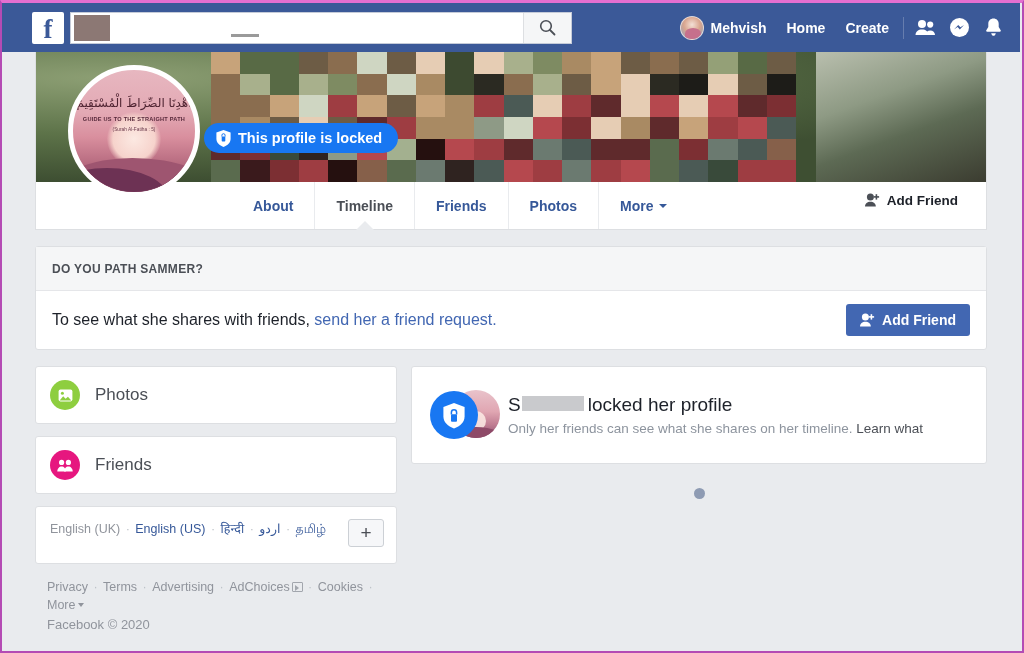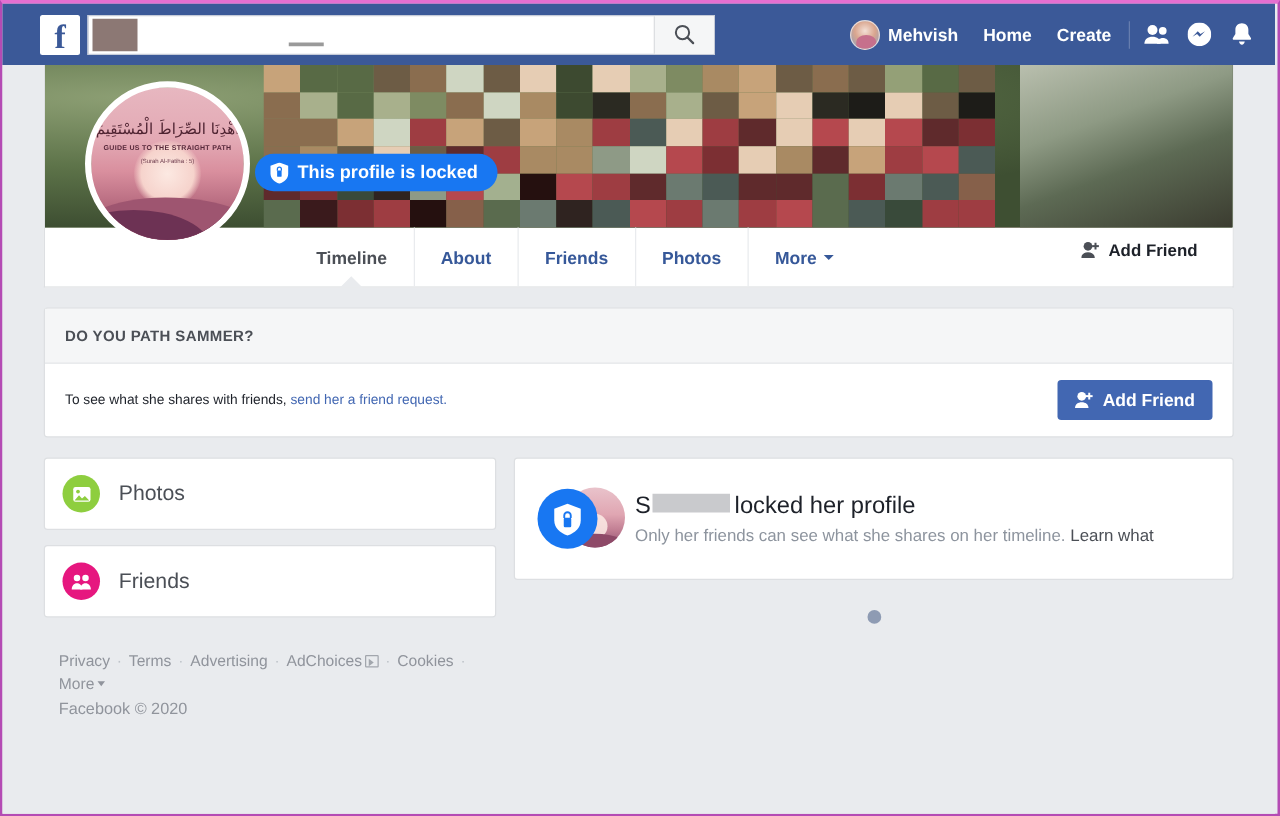--- a/index.html
+++ b/index.html
@@ -348,21 +348,21 @@
     font-weight: bold;
     color: #4b4f56;
     letter-spacing: .3px;
   }
   #dyk-body {
     height: 58px;
     display: flex; align-items: center;
     padding: 0 16px;
   }
   #dyk-text {
-    font-size: 11px;
+    font-size: 16px;
     color: #1d2129;
   }
   #dyk-text a {
     color: #4267b2;
     text-decoration: none;
     cursor: pointer;
   }
   #dyk-addfriend {
     margin-left: auto;
     height: 32px;
@@ -779,25 +779,25 @@
           <circle cx="5.4" cy="4" r="3.5" fill="#4b4f56"></circle>
           <path d="M0 13.4c0-3 2.4-4.7 5.4-4.7s5.4 1.7 5.4 4.7z" fill="#4b4f56"></path>
           <rect x="10.6" y="1.2" width="1.6" height="5.4" fill="#4b4f56"></rect>
           <rect x="8.7" y="3.1" width="5.4" height="1.6" fill="#4b4f56"></rect>
         </svg>
         <span>Add Friend</span>
       </div>
     </div>
 
     <div id="tabbar">
+      <div class="tab">
+        <span>About</span>
+      </div>
       <div class="tab active">
         <span>Timeline</span>
-      </div>
-      <div class="tab">
-        <span>About</span>
       </div>
       <div class="tab">
         <span>Friends</span>
       </div>
       <div class="tab">
         <span>Photos</span>
       </div>
       <div class="tab">
         <span>More</span>
         <i class="caret-down"></i>
@@ -843,20 +843,26 @@
           <svg width="16" height="13" viewBox="0 0 16 13">
             <circle cx="4.6" cy="3.4" r="2.6" fill="#fff"></circle>
             <circle cx="11.4" cy="3.4" r="2.6" fill="#fff"></circle>
             <path d="M0.3 12.6c0-3 1.9-5.1 4.3-5.1s4.3 2.1 4.3 5.1z" fill="#fff"></path>
             <path d="M7.1 12.6c0-3 1.9-5.1 4.3-5.1s4.3 2.1 4.3 5.1z" fill="#fff"></path>
           </svg>
         </span>
         <span class="side-label">Friends</span>
       </div>
 
+      <div id="lang-card">
+        <div id="lang-list">
+          <a class="muted">English (UK)</a><span class="dot-sep"> · </span><a>English (US)</a><span class="dot-sep"> · </span><a>हिन्दी</a><span class="dot-sep"> · </span><a>اردو</a><span class="dot-sep"> · </span><a>தமிழ்</a>
+        </div>
+        <div id="lang-plus">+</div>
+      </div>
 
       <div id="footer">
         <div>
           <a>Privacy</a><span class="dot-sep"> · </span><a>Terms</a><span class="dot-sep"> · </span><a>Advertising</a><span class="dot-sep"> · </span><a>AdChoices</a><i class="adchoice-ico"></i><span class="dot-sep"> · </span><a>Cookies</a><span class="dot-sep"> · </span>
         </div>
         <div>
           <a>More</a><i class="caret-sm"></i>
         </div>
         <div class="copy">Facebook © 2020</div>
       </div>

